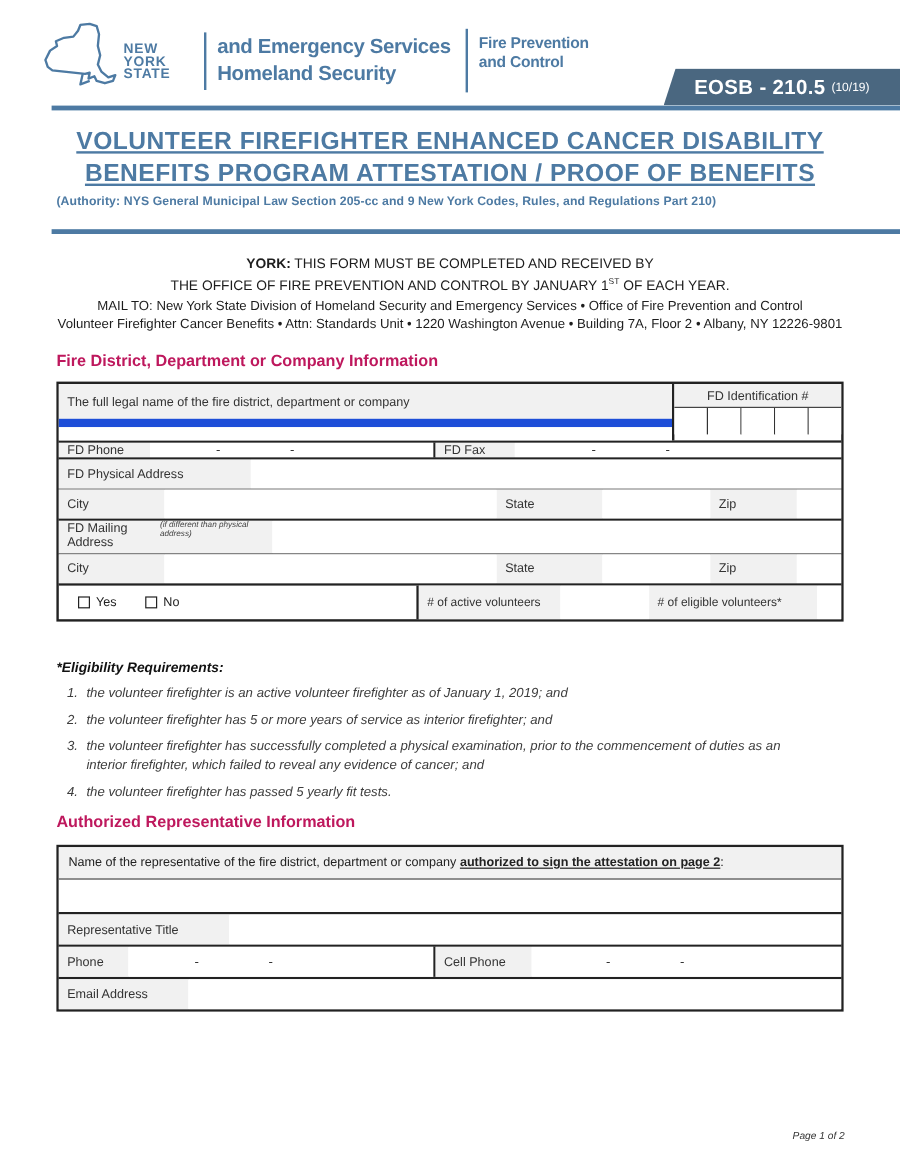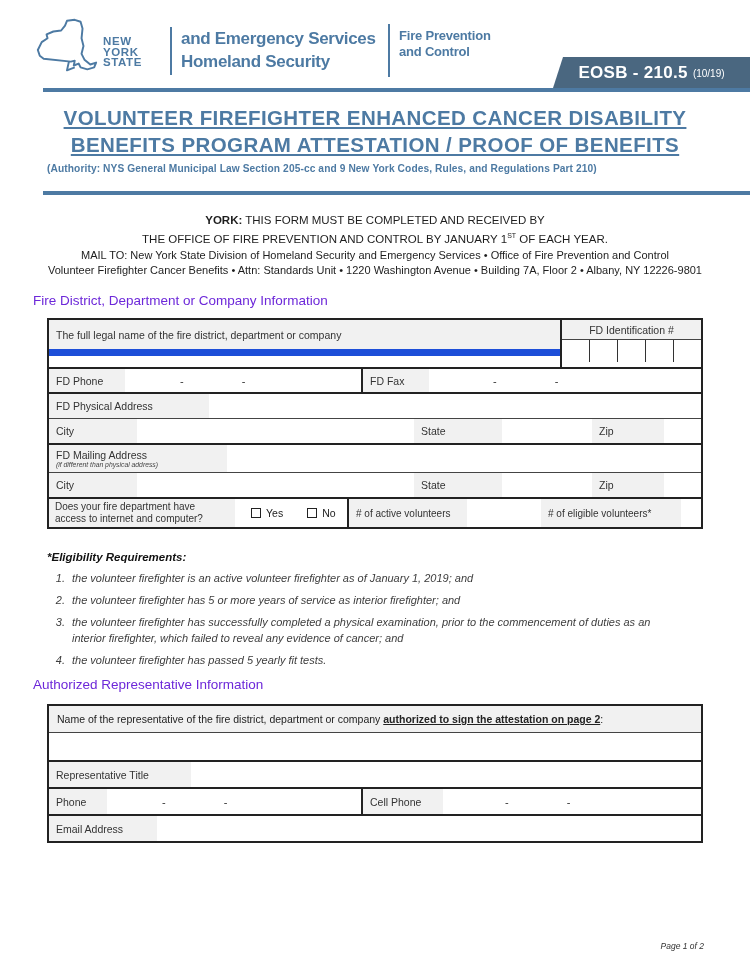--- a/index.html
+++ b/index.html
@@ -44,21 +44,21 @@
     font-weight:bold; font-size:10.2px; letter-spacing:0.1px;
   }
   
   .note { position:absolute; left:0; right:0; top:212px; text-align:center; color:#1d1d1d; }
   .note-line { font-size:11.5px; line-height:16px; }
   .note-label { font-weight:bold; }
   .note sup { font-size:7px; vertical-align:super; }
   .mail-line { font-size:11px; line-height:14px; margin-top:1px; color:#1d1d1d; }
   .mail-line:first-of-type { margin-top:5px; }
   
-  .sec-h { position:absolute; left:33px; font-size:13.5px; font-weight:normal; color:#6d28d9; }
+  .sec-h { position:absolute; left:47px; font-size:13.5px; font-weight:bold; color:#be185d; }
   
   .tbl { position:absolute; left:47px; width:656px; border:2px solid #222; background:#fff; }
   .patch {
     background:#f1f1f1; display:flex; align-items:center; padding:0 7px;
     font-size:10.5px; color:#333; flex-shrink:0; height:100%;
   }
   .input-area { flex:1 1 auto; background:#fff; }
   .row { display:flex; width:100%; }
   .bt2 { border-top:2px solid #222; }
   .bt1 { border-top:1px solid #444; }
@@ -72,29 +72,29 @@
   .rA-left .nameinput { flex:1; background:#fff; }
   .rA-right { flex:1; display:flex; flex-direction:column; }
   .fdid-head {
     height:20px; background:#f1f1f1; border-bottom:1px solid #444;
     font-size:10.5px; color:#333; display:flex; align-items:center; justify-content:center;
   }
   .fdid-boxes { display:flex; height:22px; }
   .idbox { flex:1; border-right:1px solid #333; background:#fff; }
   .idbox:last-child { border-right:none; }
   
-  .rowPh { height:25px; }
+  .rowPh { height:14px; }
   .cell-split-l { width:314px; border-right:2px solid #222; display:flex; height:100%; }
   .cell-split-r { flex:1; display:flex; height:100%; }
   .dashes { display:flex; align-items:center; gap:58px; padding-left:55px; font-size:11px; color:#333; flex:1; }
   
   .rowAddr { height:26px; display:flex; }
   .rowCSZ  { height:25px; display:flex; }
   .rowMail { height:29px; display:flex; }
-  .mail-patch { flex-direction:column; align-items:flex-start; justify-content:center; }
+  .mail-patch { flex-direction:row; align-items:flex-start; justify-content:center; }
   .mail-patch .sub { font-size:6.8px; font-style:italic; color:#444; line-height:8px; }
   .mail-patch .main { line-height:12px; }
   
   .rowQ { height:30px; display:flex; }
   .q-left { width:300px; border-right:2px solid #222; display:flex; height:100%; }
   .q-lbl {
     background:#f1f1f1; width:186px; font-size:10px; line-height:12px;
     padding:0 6px; display:flex; flex-direction:column; justify-content:center; color:#333; flex-shrink:0;
   }
   .cbgroup { display:flex; align-items:center; gap:24px; padding-left:16px; flex:1; }
@@ -238,24 +238,20 @@
       <div class="patch w-city">City</div>
       <div class="input-area sp-240"></div>
       <div class="patch w-state">State</div>
       <div class="input-area sp-53"></div>
       <div class="patch w-zip">Zip</div>
       <div class="input-area"></div>
     </div>
 
     <div class="rowQ bt2">
       <div class="q-left">
-        <div class="q-lbl">
-          <span>Does your fire department have</span>
-          <span>access to internet and computer?</span>
-        </div>
         <div class="cbgroup">
           <div class="cb">
             <span class="box"></span>
             <span>Yes</span>
           </div>
           <div class="cb">
             <span class="box"></span>
             <span>No</span>
           </div>
         </div>

